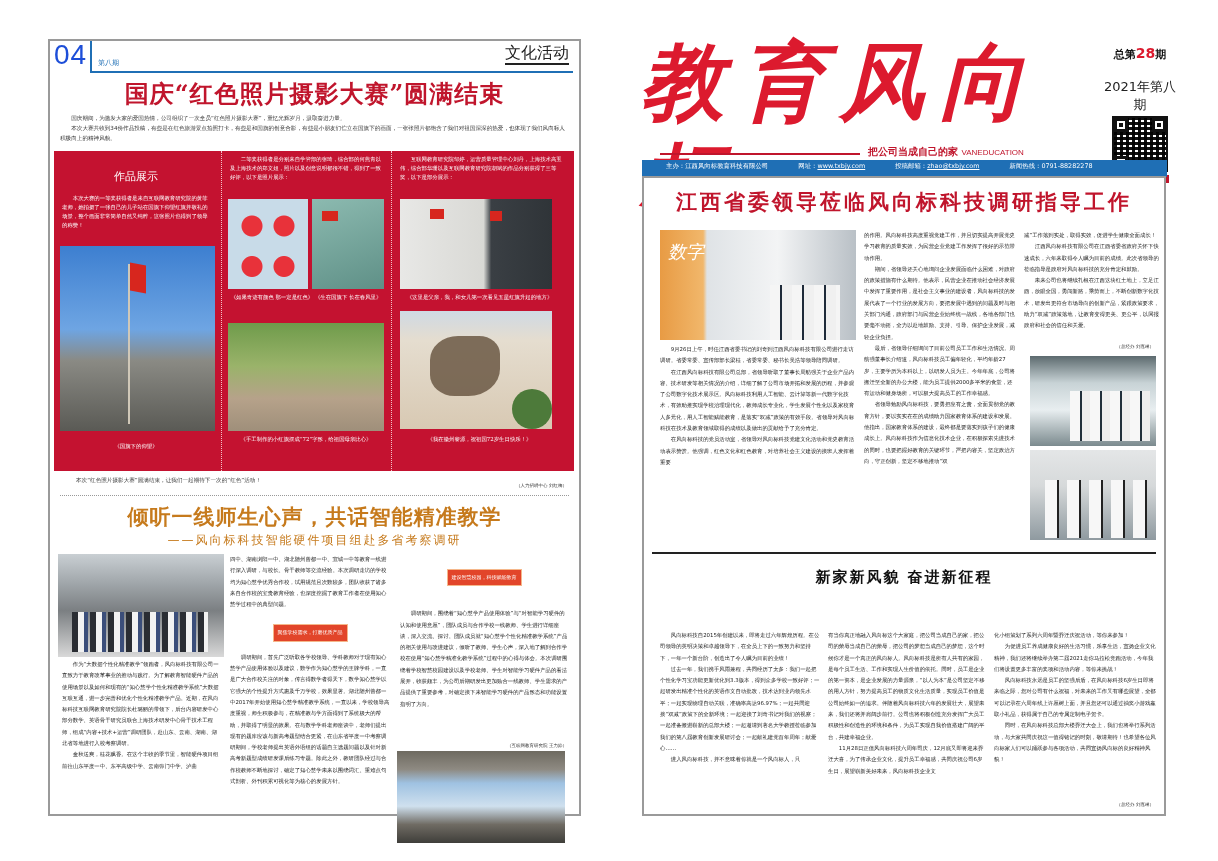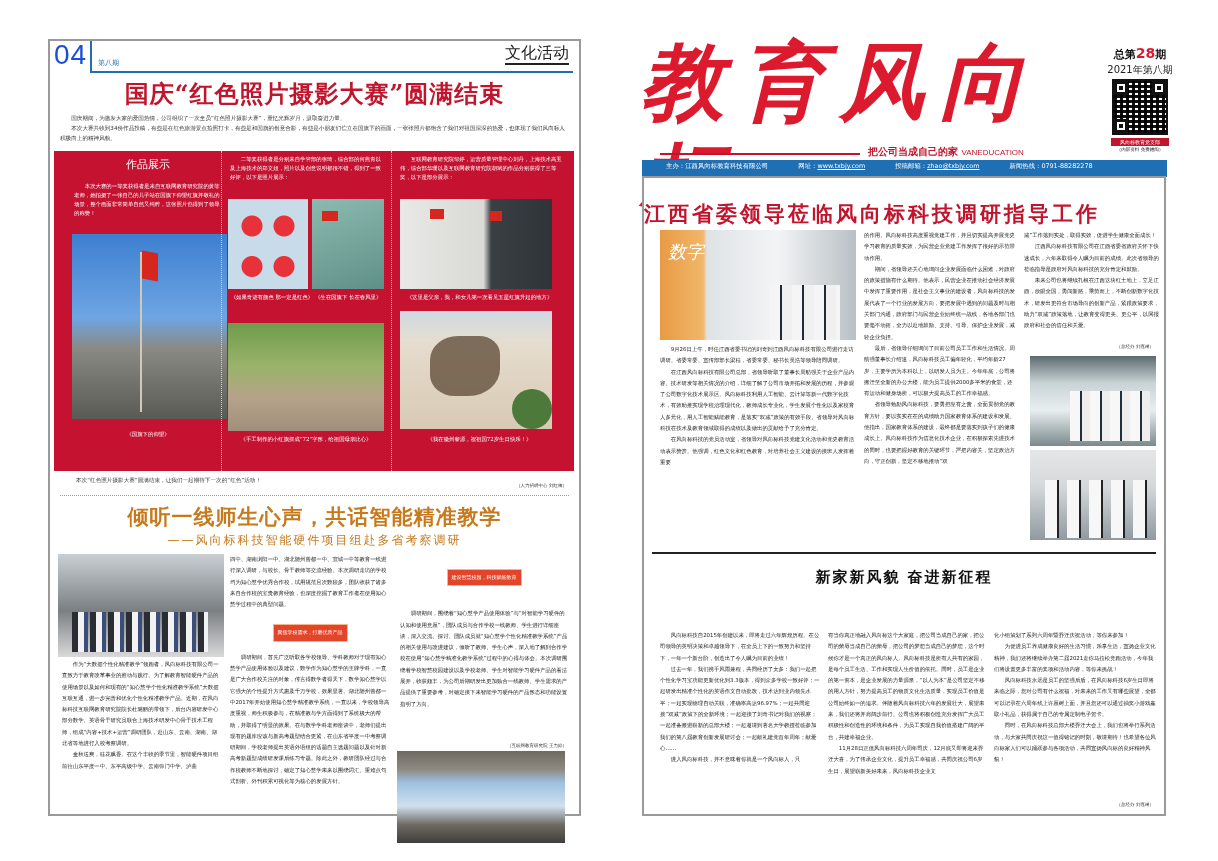--- a/index.html
+++ b/index.html
@@ -14,21 +14,21 @@
   .lp-issue { position: absolute; left: 48px; top: 17px; font-size: 7px; color: #1f6fb5; }
   .lp-section { position: absolute; right: 10px; top: 2px; font-size: 16px; color: #222; border-bottom: 2px solid #222; line-height: 20px; }
   .lp-hline { position: absolute; left: 40px; right: 6px; top: 30px; height: 2px; background: #1f6fb5; }
 
   .lp-title { position: absolute; left: 0; width: 100%; top: 37px; text-align: center; font-family: "DejaVu Serif", serif; font-weight: bold; font-size: 24px; color: #c0152c; letter-spacing: 1px; }
   .lp-intro { position: absolute; left: 10px; right: 10px; top: 72px; font-size: 5.6px; line-height: 10px; color: #333; }
   .lp-intro p { text-indent: 2em; }
 
   .red-panel { position: absolute; left: 4px; top: 110px; width: 520px; height: 320px; background: #c41230; }
   .red-col { position: absolute; top: 0; height: 100%; color: #fff; }
-  .red-col.c1 { left: 12px; width: 164px; }
+  .red-col.c1 { left: 0; width: 164px; margin-top: 12px; }
   .red-col.c2 { left: 167px; width: 168px; border-left: 1px dotted #f4c0c8; }
   .red-col.c3 { left: 337px; width: 183px; border-left: 1px dotted #f4c0c8; }
   .rp-heading { text-align: center; font-size: 11px; padding-top: 6px; color: #fff; }
   .rp-text { font-size: 5.4px; line-height: 9px; padding: 4px 8px; text-indent: 2em; color: #fff; }
   .photo { position: absolute; background-size: cover; }
   .cap { position: absolute; font-size: 5.4px; text-align: center; color: #fff; font-family: "DejaVu Serif", serif; }
 
   .lp-end { position: absolute; left: 26px; top: 436px; font-size: 5.6px; color: #333; }
   .lp-credit { position: absolute; right: 12px; top: 442px; font-size: 4.5px; color: #333; }
   .lp-dots { position: absolute; left: 10px; right: 10px; top: 454px; border-top: 1px dotted #999; }
@@ -43,35 +43,35 @@
   
   .masthead { position: absolute; left: 640px; top: 38px; width: 450px; height: 100px; }
   .mast-title { position: absolute; left: 0; top: -6px; font-family: "DejaVu Serif", serif; font-weight: bold; font-style: italic; font-size: 84px; color: #dc1a2e; letter-spacing: 16px; line-height: 100px; }
   .mast-line { position: absolute; left: 20px; top: 115px; width: 200px; height: 2px; background: #c0152c; }
   .mast-slogan { position: absolute; left: 228px; top: 107px; font-size: 10px; font-weight: bold; color: #c0152c; font-family: "DejaVu Serif", serif; white-space: nowrap; }
   .mast-slogan .en { font-family: "Liberation Sans", sans-serif; font-weight: normal; font-size: 8px; }
 
   .issue-box { position: absolute; left: 1100px; top: 45px; width: 80px; text-align: center; }
   .issue-total { font-size: 11px; font-weight: bold; color: #111; }
   .issue-total .n { color: #dc1a2e; font-size: 14px; }
-  .issue-date { font-size: 10px; color: #222; margin-top: 1px; }
+  .issue-date { font-size: 13px; color: #222; margin-top: 16px; }
   .qr { width: 56px; height: 56px; margin: 2px auto 0; border: 2px solid #111; position: relative;
         background:
           repeating-linear-gradient(90deg, #111 0 3px, #fff 3px 6px),
           repeating-linear-gradient(0deg, #111 0 3px, #fff 3px 5px); background-blend-mode: multiply; }
   .qr .fp { position: absolute; width: 14px; height: 14px; border: 3px solid #111; background: #fff; }
   .qr .fp::after { content:""; position:absolute; left:2px; top:2px; width:4px; height:4px; background:#111; }
   .qr-badge { margin: 3px auto 0; width: 58px; background: #c0152c; color: #fff; font-size: 5px; padding: 1px 0; }
   .qr-note { font-size: 4.5px; color: #222; margin-top: 1px; }
 
   .info-bar { position: absolute; left: 642px; top: 160px; width: 525px; height: 17px; background: #1f6fb5; color: #fff; font-size: 6.4px; line-height: 12px; display: flex; gap: 30px; padding-left: 24px; white-space: nowrap; }
   .info-bar .u { text-decoration: underline; }
 
   .right-page { position: absolute; left: 642px; top: 176px; width: 524px; height: 640px; border: 2px solid #9a9a9a; background: #fff; }
-  .rp-title1 { position: absolute; left: 0; width: 100%; top: 22px; font-family: "DejaVu Serif", serif; font-weight: bold; font-size: 21px; color: #c0152c; letter-spacing: 3px; }
+  .rp-title1 { position: absolute; left: 0; width: 100%; top: 10px; text-align: center; font-family: "DejaVu Serif", serif; font-weight: bold; font-size: 21px; color: #c0152c; letter-spacing: 3px; }
   .rp-divider { position: absolute; left: 8px; right: 8px; top: 374px; height: 2px; background: #222; }
   .rp-title2 { position: absolute; left: 0; width: 100%; top: 385px; text-align: center; font-family: "DejaVu Serif", serif; font-weight: bold; font-size: 15px; color: #111; line-height: 29px; letter-spacing: 2px; }
 </style>
 </head>
 <body>
 
 <div class="left-page">
   <div class="lp-header">
     <span class="lp-num">04</span>
     <div class="lp-vline"></div>

